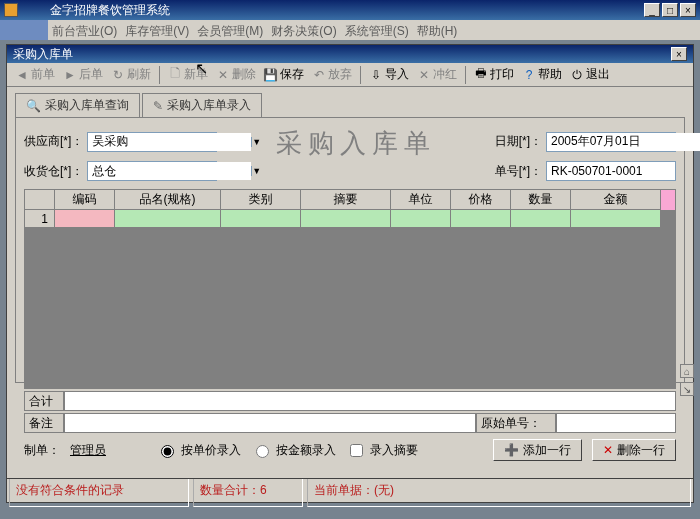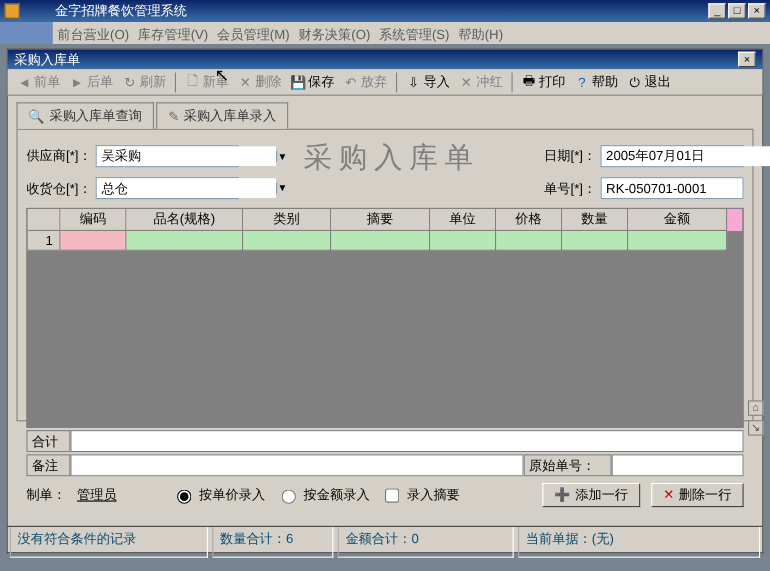--- a/index.html
+++ b/index.html
@@ -8,21 +8,21 @@
   .outer-title { background: linear-gradient(#0a246a,#3a6ea5); color: #fff; height: 20px; display: flex; align-items: center; padding: 0 4px; font-size: 12px; }
   .outer-title-icon { width: 14px; height: 14px; background: #e8a030; margin-right: 4px; border: 1px solid #555;}
   .outer-title-text { flex: 1; margin-left: 28px; }
   .win-btn { width: 16px; height: 14px; background: #d4d0c8; border: 1px solid #fff; border-right-color:#404040;border-bottom-color:#404040; margin-left: 2px; display:flex;align-items:center;justify-content:center;font-size:10px;color:#000;}
   .outer-menu { background: #d4d0c8; height: 20px; display: flex; align-items: flex-end; padding: 0 4px; gap: 8px; color: #5a5a5a; font-size:12px;margin-left:48px;}
   .outer-menu span { cursor: default; }
   .outer-body { background: #77838f; height: 479px; position: relative; padding: 4px 6px;}
 
   .inner-window { background: #d4d0c8; border: 1px solid #404040; height: 435px; position: relative; }
   .inner-status { background:#d4d0c8; border:1px solid #404040; border-top:none; height:24px;display:flex;align-items:center; font-size:12px;}
-  .inner-status .cell{border:1px inset #fff; height:20px; margin:2px;display:flex;align-items:center;padding:15px 6px;color:#0c4a6e;}
+  .inner-status .cell{border:1px inset #fff; height:20px; margin:2px;display:flex;align-items:center;padding:15px 6px;color:#b91c1c;}
   .inner-title { background: linear-gradient(#0a246a,#3a6ea5); color: #fff; height: 18px; display: flex; align-items: center; padding: 0 6px; font-size: 12px; }
   .inner-title-text{flex:1;}
   .toolbar { background: #d4d0c8; height: 24px; display: flex; align-items: center; padding: 0 6px; gap: 4px; border-bottom:1px solid #808080;}
   .tb-btn { display: flex; align-items: center; gap: 2px; color: #808080; padding: 0 2px; cursor:default; font-size:12px;}
   .tb-btn.enabled { color: #000; }
   .tb-sep { width:1px;height:18px;background:#808080;margin:0 2px;}
   .tb-icon { width:14px;height:14px;display:inline-flex;align-items:center;justify-content:center;font-size:12px;}
 
   .tabs-row { display:flex; padding: 6px 8px 0 8px; gap:2px; }
   .tab { border:1px solid #808080; border-bottom:none; padding:3px 10px; background:#d4d0c8; display:flex;align-items:center;gap:4px;font-size:12px;color:#333;}
@@ -249,21 +249,20 @@
               <span>删除一行</span>
             </div>
         </div>
 
       </div>
     </div>
 
     <div class="inner-status">
       <div class="cell" style="width:180px">没有符合条件的记录</div>
       <div class="cell" style="width:110px">数量合计：6</div>
-      <div class="cell" style="width:160px">金额合计：0</div>
       <div class="cell" style="flex:1">当前单据：(无)</div>
     </div>
 
     <div class="right-tb">
       <div>⌂</div>
       <div>↘</div>
     </div>
 
   </div>
   <div class="cursor">↖</div>

